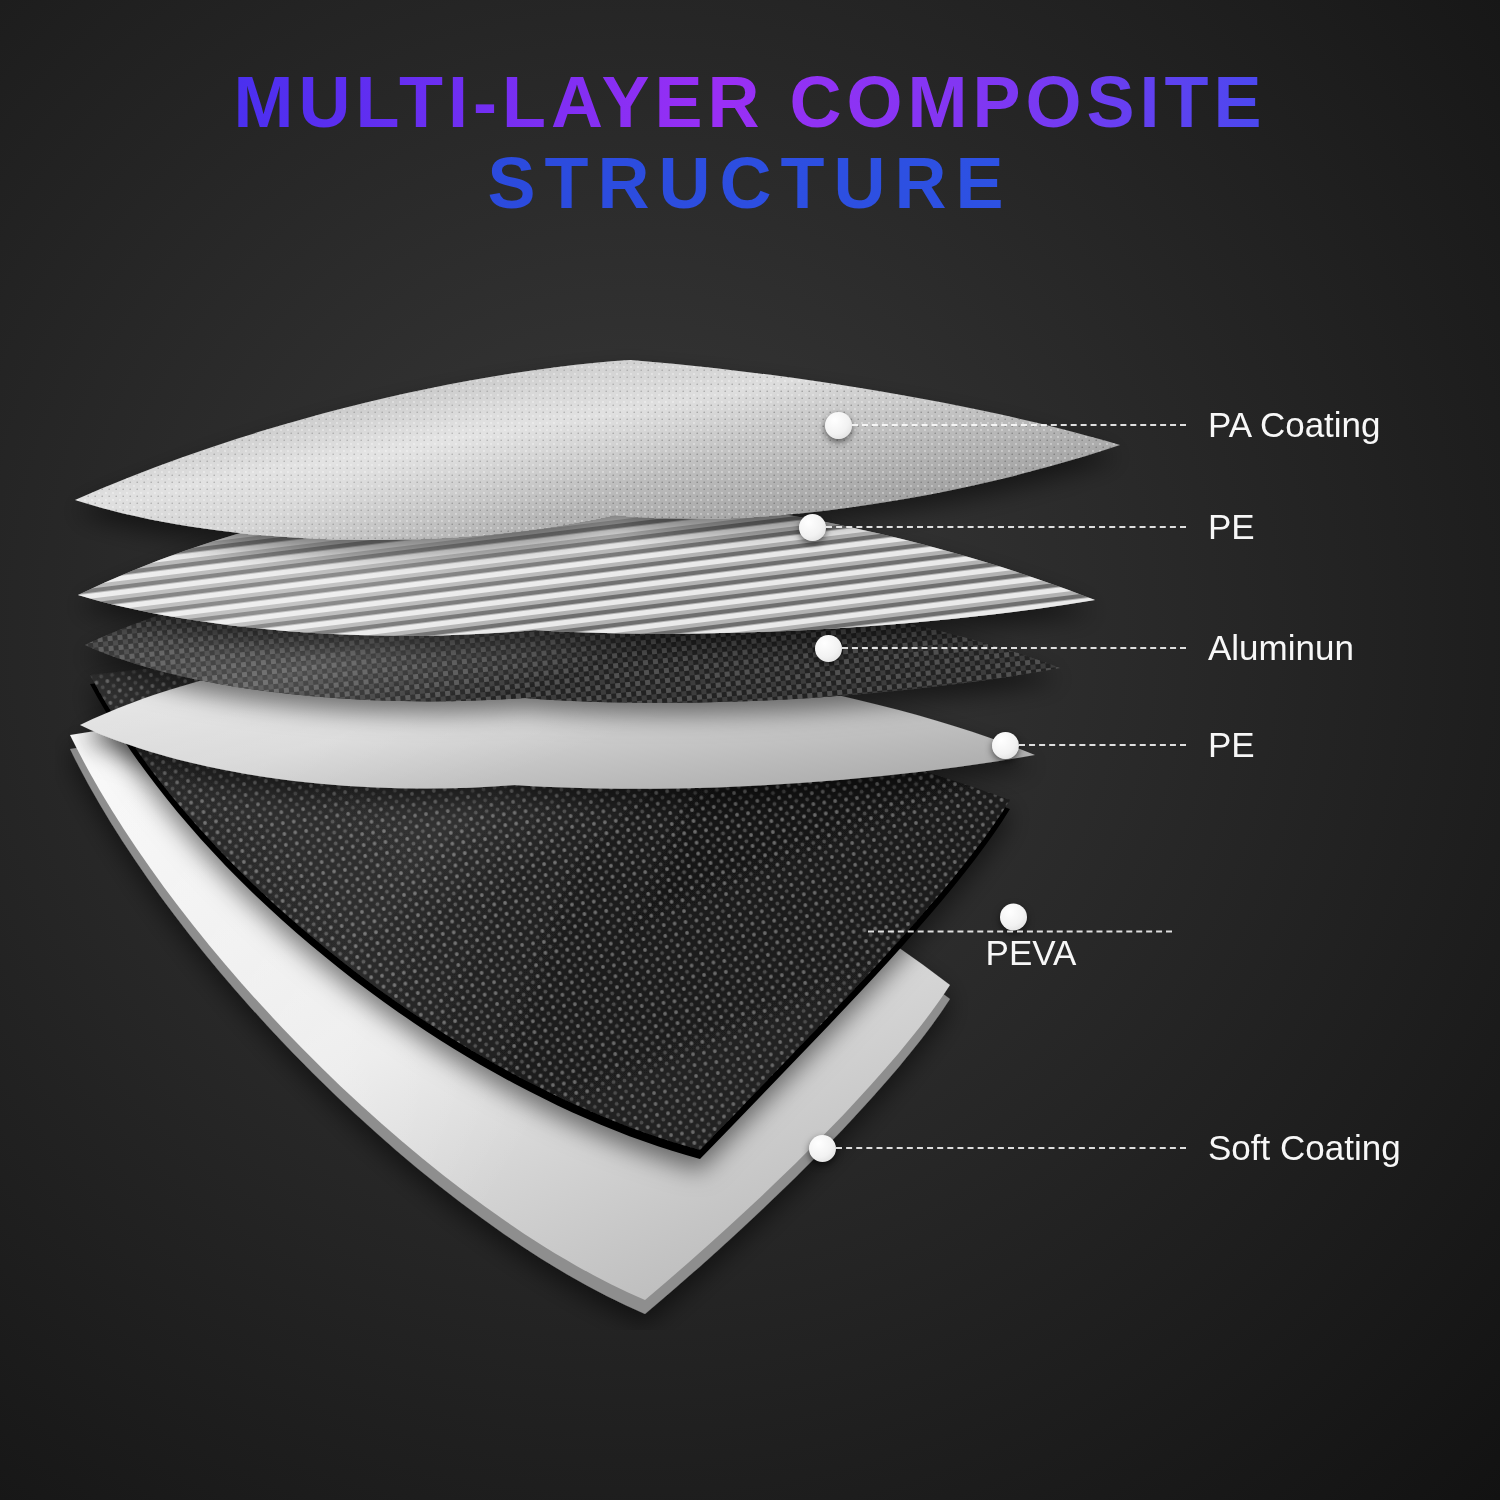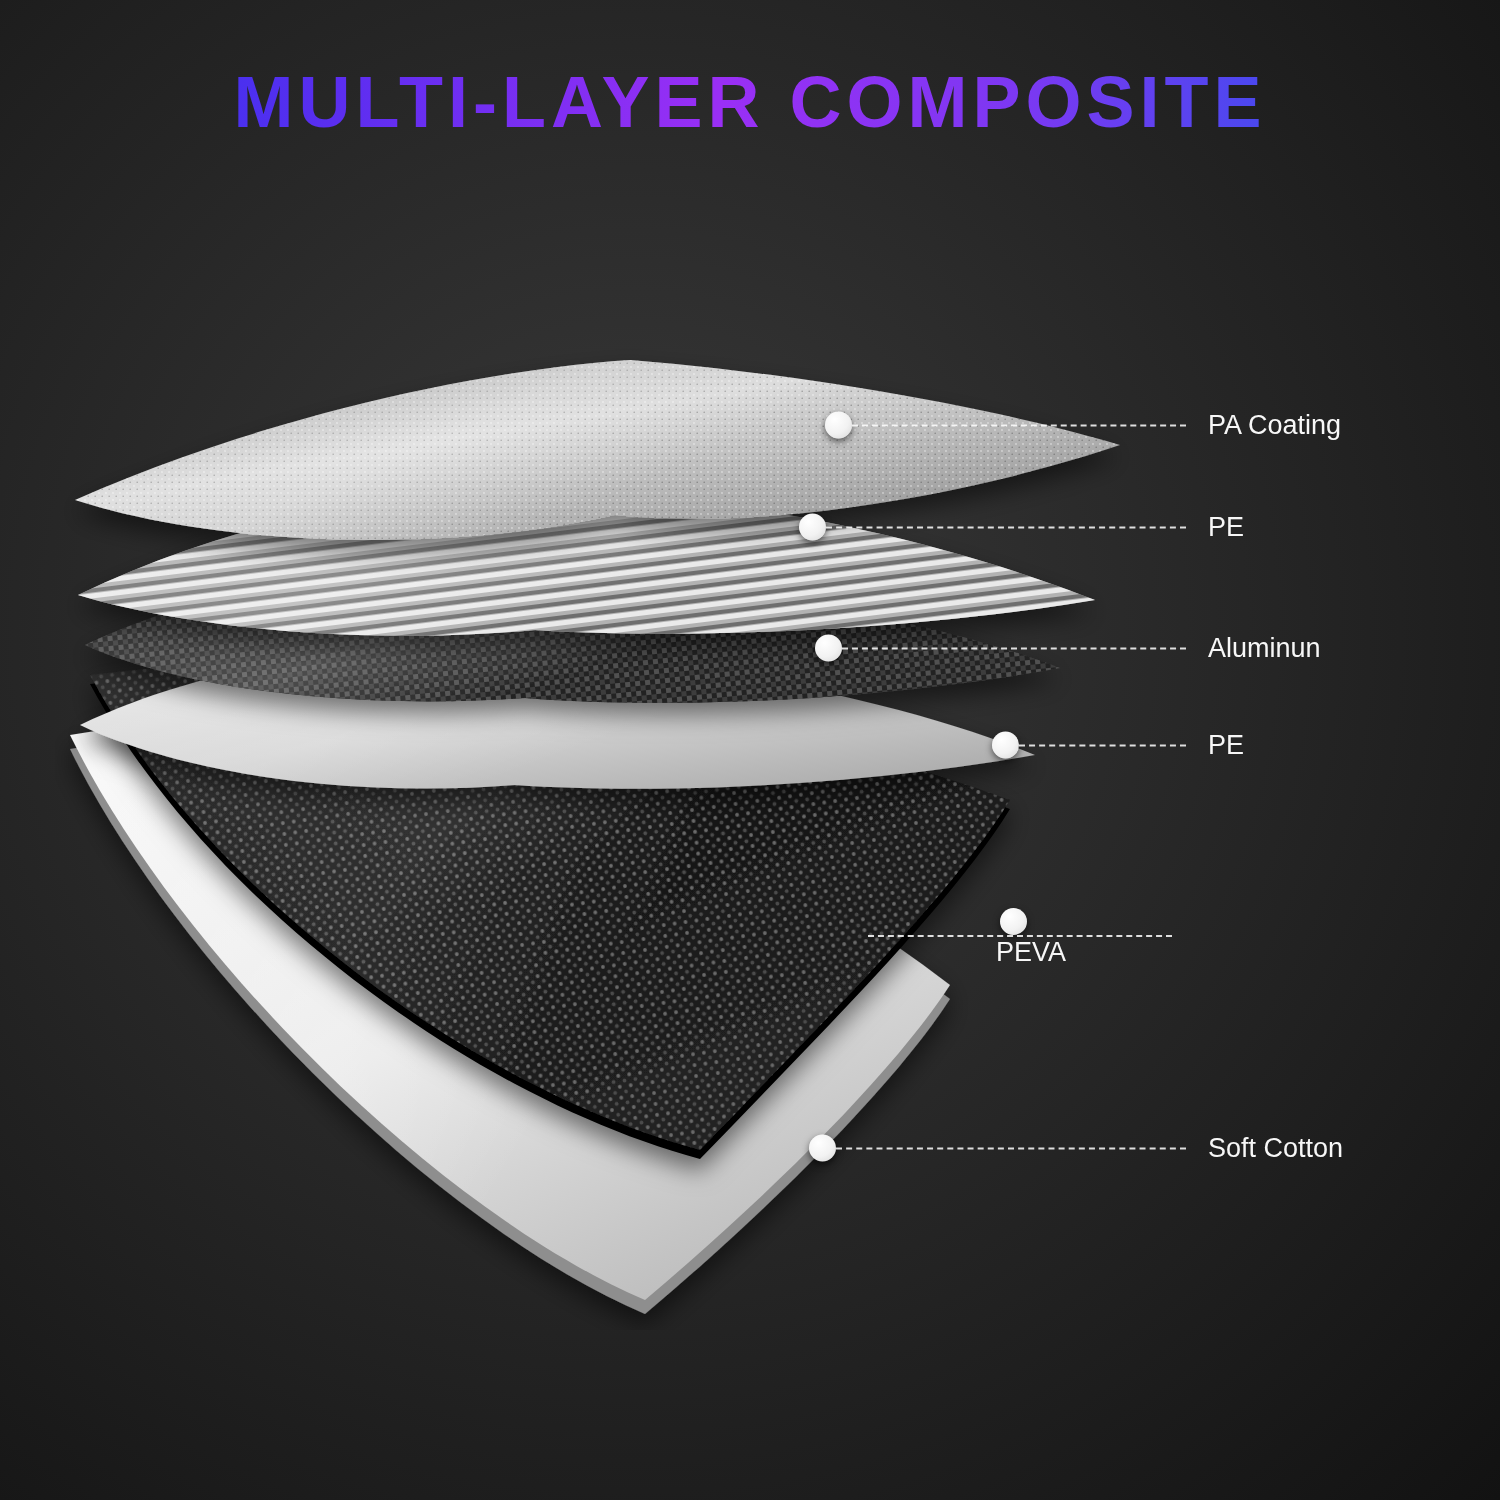--- a/index.html
+++ b/index.html
@@ -40,29 +40,30 @@
     width:27px;height:27px;border-radius:50%;flex:0 0 auto;
     background:radial-gradient(circle at 35% 30%, #ffffff 0%, #f2f2f2 55%, #d7d7d7 100%);
     box-shadow:0 3px 7px rgba(0,0,0,.55);
     margin-left:-13px;
   }
   .callout .line{
     height:0;border-top:2px dashed rgba(255,255,255,.85);
     width:var(--len);flex:0 0 auto;
   }
   .callout .label{
-    margin-left:22px;font-size:27px;color:#f7f7f7;font-weight:400;
+    margin-left:22px;font-size:35px;color:#f7f7f7;font-weight:400;
   }
 </style>
 </head>
 <body>
 
 <div class="title-wrap">
   <h1>
     <span class="title-line title-line1">MULTI-LAYER COMPOSITE</span>
+    <span class="title-line title-line2">STRUCTURE</span>
   </h1>
 </div>
 
 <svg class="diagram" viewBox="0 0 1080 1000" aria-hidden="true">
   <defs>
     <linearGradient id="gPA" x1="0" y1="0" x2="1" y2="1">
       <stop offset="0" stop-color="#8f8f8f"></stop>
       <stop offset="0.4" stop-color="#dadada"></stop>
       <stop offset="0.75" stop-color="#a8a8a8"></stop>
       <stop offset="1" stop-color="#7f7f7f"></stop>
@@ -175,14 +176,14 @@
 
 <div class="callout" style="left:868px;top:938px;flex-direction:column;--len:304px;">
   <span class="dot"></span>
   <span class="line"></span>
   <span class="label">PEVA</span>
 </div>
 
 <div class="callout" style="left:822px;top:1148px;--len:350px;">
   <span class="dot"></span>
   <span class="line"></span>
-  <span class="label">Soft Cotton</span>
+  <span class="label">Soft Coating</span>
 </div>
 
 </body></html>

